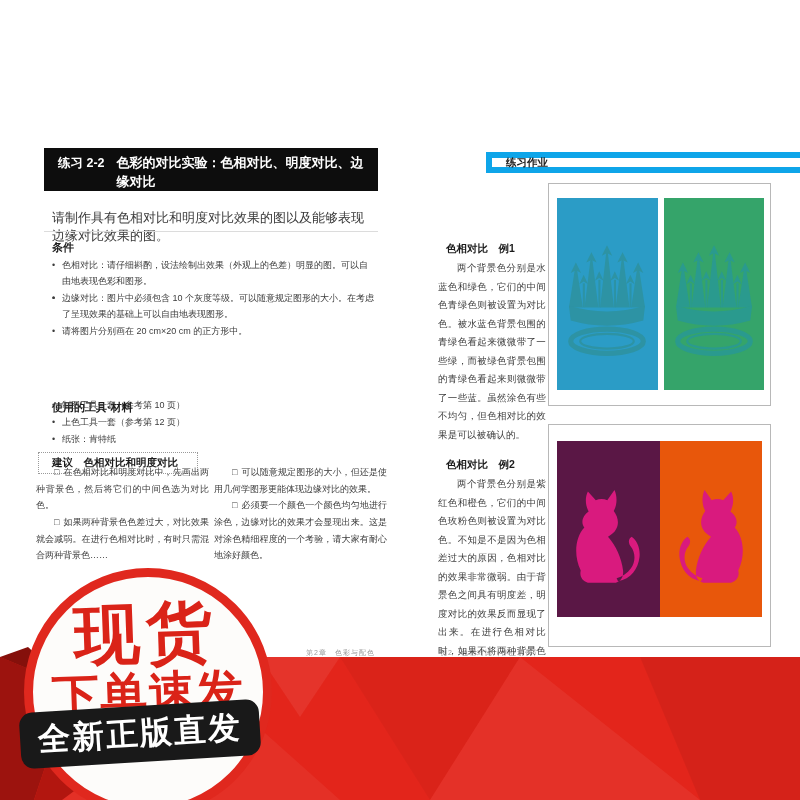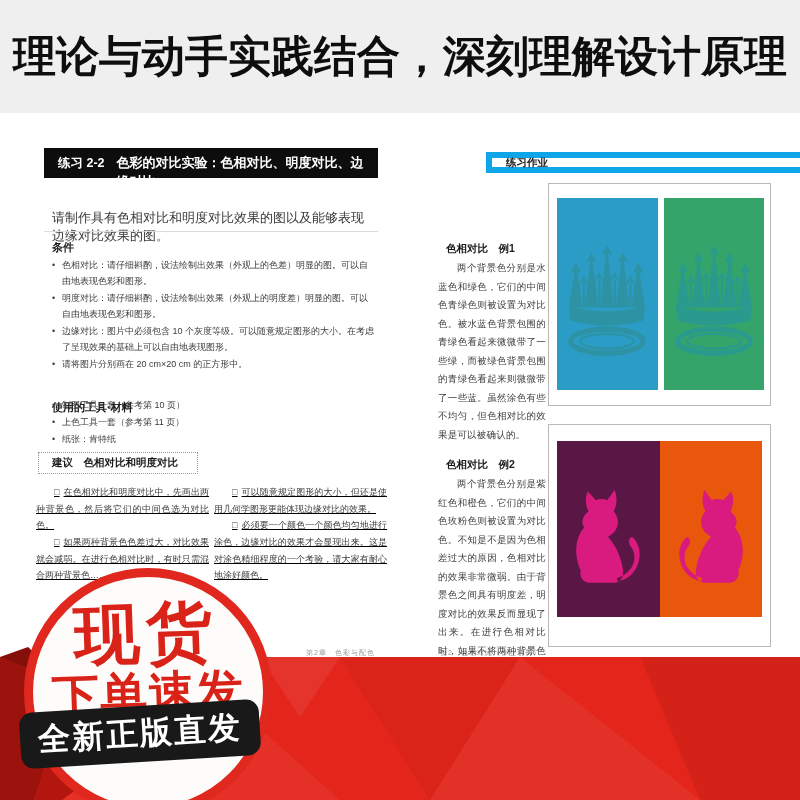--- a/index.html
+++ b/index.html
@@ -6,21 +6,21 @@
   html,body { width:800px; height:800px; }
   body { font-family:"Liberation Sans","DejaVu Sans",sans-serif; background:#ffffff; position:relative; overflow:hidden; }
   .stage { position:absolute; inset:0; width:800px; height:800px; overflow:hidden; }
 
   
   .top-banner { position:absolute; left:0; top:0; width:800px; height:113px; background:#efefef;
                 display:flex; align-items:center; justify-content:center; }
   .top-banner .slogan { font-size:43px; font-weight:900; color:#0e0e0e; letter-spacing:0px; white-space:nowrap; }
 
   
-  .title-box { position:absolute; left:44px; top:148px; width:334px; height:30px; background:#0d0d0d;
+  .title-box { position:absolute; left:44px; top:148px; width:334px; height:43px; background:#0d0d0d;
                color:#fff; display:flex; align-items:flex-start; padding:6px 10px 0 14px; }
   .title-box .lbl { font-size:12.5px; font-weight:700; white-space:nowrap; margin-right:12px; line-height:1.45; }
   .title-box .ttl { font-size:13px; font-weight:700; line-height:1.45; }
 
   .intro { position:absolute; left:52px; top:209px; width:322px; font-size:13px; color:#3a3a3a; }
   .divider { position:absolute; left:44px; top:231px; width:334px; height:1px; background:#dcdcdc; }
 
   .sec-h { position:absolute; font-size:11px; font-weight:700; color:#1a1a1a; }
   .cond-h { left:52px; top:240px; }
   .tools-h { left:52px; top:400px; }
@@ -28,21 +28,21 @@
   .blist { position:absolute; left:52px; width:324px; list-style:none; }
   .cond-list { top:257px; }
   .tools-list { top:397px; }
   .blist li { position:relative; padding-left:10px; font-size:9px; color:#3c3c3c; line-height:1.78; margin-bottom:1px; }
   .blist .bullet { position:absolute; left:0; top:0; color:#3c3c3c; }
 
   .sugg-box { position:absolute; top:452px; height:22px; border:1px dotted #9a9a9a; background:#fff;
               display:flex; align-items:center; padding-left:13px; font-size:10.5px; font-weight:700; color:#1a1a1a; }
   .sugg-box.hue { left:38px; width:160px; }
   .sugg-box.edge { left:212px; width:170px; }
-  .sugg-body { position:absolute; top:484px; width:173px;text-decoration:underline; }
+  .sugg-body { position:absolute; top:464px; width:173px; }
   .sugg-body.hue { left:36px; }
   .sugg-body.edge { left:214px; }
   .sugg-body p { font-size:9px; color:#3c3c3c; line-height:1.85; text-align:justify; text-indent:18px; }
   .sugg-body .cb { margin-right:4px; }
 
   .page-foot { position:absolute; font-size:7px; color:#9a9a9a; letter-spacing:1px; }
   .page-foot.lf { left:306px; top:648px; }
   .page-foot.rf { left:440px; top:648px; }
 
   
@@ -130,44 +130,41 @@
         </g>
         <ellipse cx="50" cy="125" rx="42" ry="14" fill="none" stroke="currentColor" stroke-width="6"></ellipse>
         <ellipse cx="50" cy="125" rx="31" ry="8.5" fill="none" stroke="currentColor" stroke-width="2.5"></ellipse>
       </symbol>
       <symbol id="cat" viewBox="0 0 120 140">
         <path fill="currentColor" d="M33,36 C28,26 28,16 32,8 L43,20 C48,18 54,18 59,20 L69,6 C73,15 73,26 68,35 C74,43 76,53 71,61 C69,65 64,69 60,71 C71,83 79,101 81,118 C82,127 78,133 71,135 L32,135 C24,133 20,126 22,118 C12,98 14,72 27,58 C21,50 26,41 33,36 Z M74,133 C92,130 102,116 104,99 C105,87 101,77 93,71 C88,74 88,80 92,85 C98,93 99,105 92,115 C87,122 80,127 72,129 Z"></path>
       </symbol>
     </defs>
   </svg>
 
-  <div class="top-banner">
-    <div class="slogan">理论与动手实践结合，深刻理解设计原理</div>
-  </div>
 
   <div class="title-box">
     <span class="lbl">练习 2-2</span>
     <span class="ttl">色彩的对比实验：色相对比、明度对比、边缘对比</span>
   </div>
 
   <div class="intro">请制作具有色相对比和明度对比效果的图以及能够表现边缘对比效果的图。</div>
   <div class="divider"></div>
 
   <div class="sec-h cond-h">条件</div>
   <ul class="blist cond-list">
       <li><span class="bullet">•</span><span>色相对比：请仔细斟酌，设法绘制出效果（外观上的色差）明显的图。可以自由地表现色彩和图形。</span></li>
-      <li><span class="bullet">•</span><span>明度对比：请仔细斟酌，设法绘制出效果（外观上的明度差）明显的图。可以自由地表现色彩和图形。</span></li>
+      <li><span class="bullet">•</span></li>
       <li><span class="bullet">•</span><span>边缘对比：图片中必须包含 10 个灰度等级。可以随意规定图形的大小。在考虑了呈现效果的基础上可以自由地表现图形。</span></li>
       <li><span class="bullet">•</span><span>请将图片分别画在 20 cm×20 cm 的正方形中。</span></li>
     </ul>
 
   <div class="sec-h tools-h">使用的工具·材料</div>
   <ul class="blist tools-list">
       <li><span class="bullet">•</span><span>制图工具一套（参考第 10 页）</span></li>
-      <li><span class="bullet">•</span><span>上色工具一套（参考第 11 页）</span></li>
+      <li><span class="bullet">•</span><span>上色工具一套（参考第 12 页）</span></li>
       <li><span class="bullet">•</span><span>纸张：肯特纸</span></li>
     </ul>
 
   <div class="sugg-box hue">建议　色相对比和明度对比</div>
 
   <div class="sugg-body hue">
       <p><span class="cb">□</span><span>在色相对比和明度对比中，先画出两种背景色，然后将它们的中间色选为对比色。</span></p>
       <p><span class="cb">□</span><span>如果两种背景色色差过大，对比效果就会减弱。在进行色相对比时，有时只需混合两种背景色……</span></p>
     </div>
   <div class="sugg-body edge">

